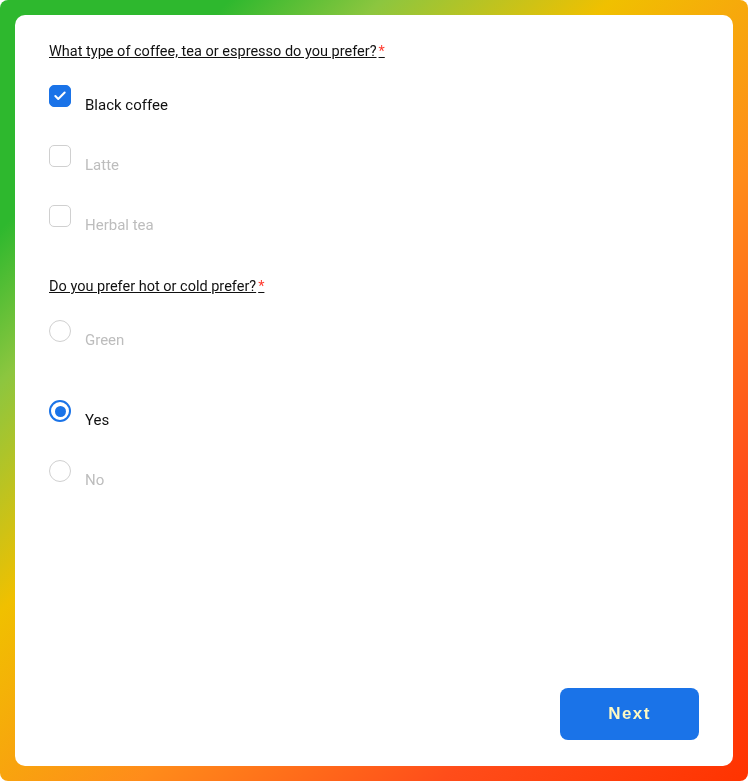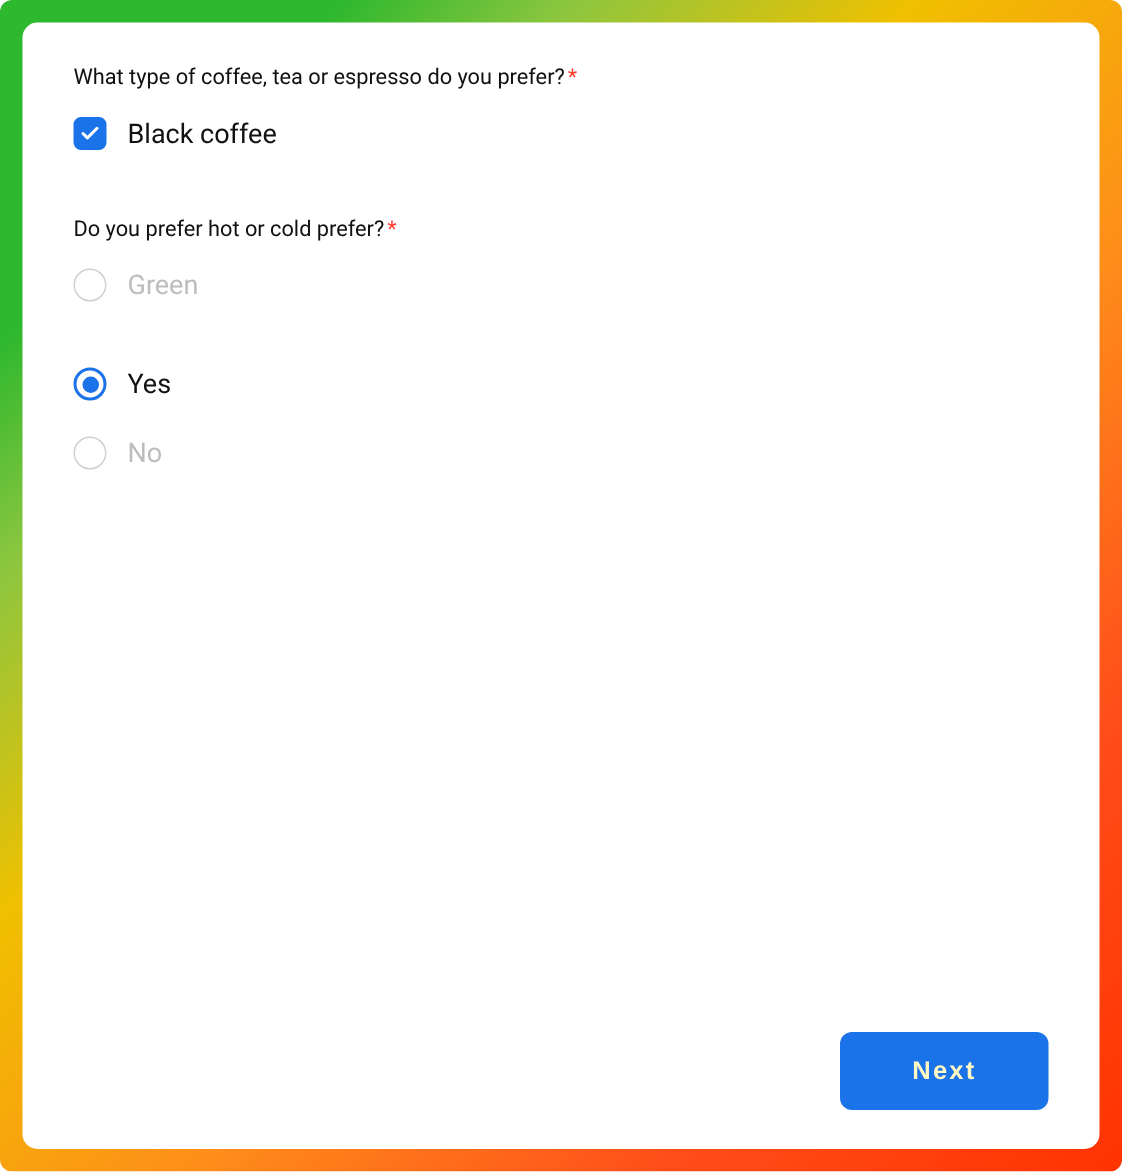--- a/index.html
+++ b/index.html
@@ -38,20 +38,21 @@
       flex-direction: column;
     }
     .question-block {
       margin-bottom: 44px;
     }
     .question-title {
       font-size: 14.5px;
       color: #111;
       font-weight: 400;
       margin-bottom: 18px;
+      text-decoration: underline;
     }
     .required {
       color: #ff3b30;
       margin-left: 2px;
     }
     .option-row {
       display: flex;
       align-items: center;
       margin-bottom: 24px;
       cursor: pointer;
@@ -92,22 +93,23 @@
       border: 2px solid #1a73e8;
     }
     .radio-inner {
       width: 11px;
       height: 11px;
       background: #1a73e8;
       border-radius: 50%;
     }
     .option-label {
       margin-left: 14px;
-      font-size: 18px;
+      font-size: 15px;
       color: #111;
+      margin-top: 18px;
     }
     .option-label.muted {
       color: #bdbdbd;
     }
     .footer {
       margin-top: auto;
       display: flex;
       justify-content: flex-end;
     }
     .next-button {
@@ -133,20 +135,28 @@
         <span>What type of coffee, tea or espresso do you prefer?</span><span class="required">*</span>
       </div>
       <div class="option-row">
         <div class="checkbox-box checked">
           <svg class="checkmark-svg" viewBox="0 0 24 24" fill="none" stroke="#ffffff" stroke-width="3.5" stroke-linecap="round" stroke-linejoin="round">
               <polyline points="4 12 9 17 20 6"></polyline>
             </svg>
         </div>
         <span class="option-label">Black coffee</span>
       </div>
+      <div class="option-row">
+        <div class="checkbox-box"></div>
+        <span class="option-label muted">Latte</span>
+      </div>
+      <div class="option-row">
+        <div class="checkbox-box"></div>
+        <span class="option-label muted">Herbal tea</span>
+      </div>
     </div>
 
     <div class="question-block">
       <div class="question-title">
         <span>Do you prefer hot or cold prefer?</span><span class="required">*</span>
       </div>
       <div class="option-row">
         <div class="radio-circle"></div>
         <span class="option-label muted">Green</span>
       </div>

